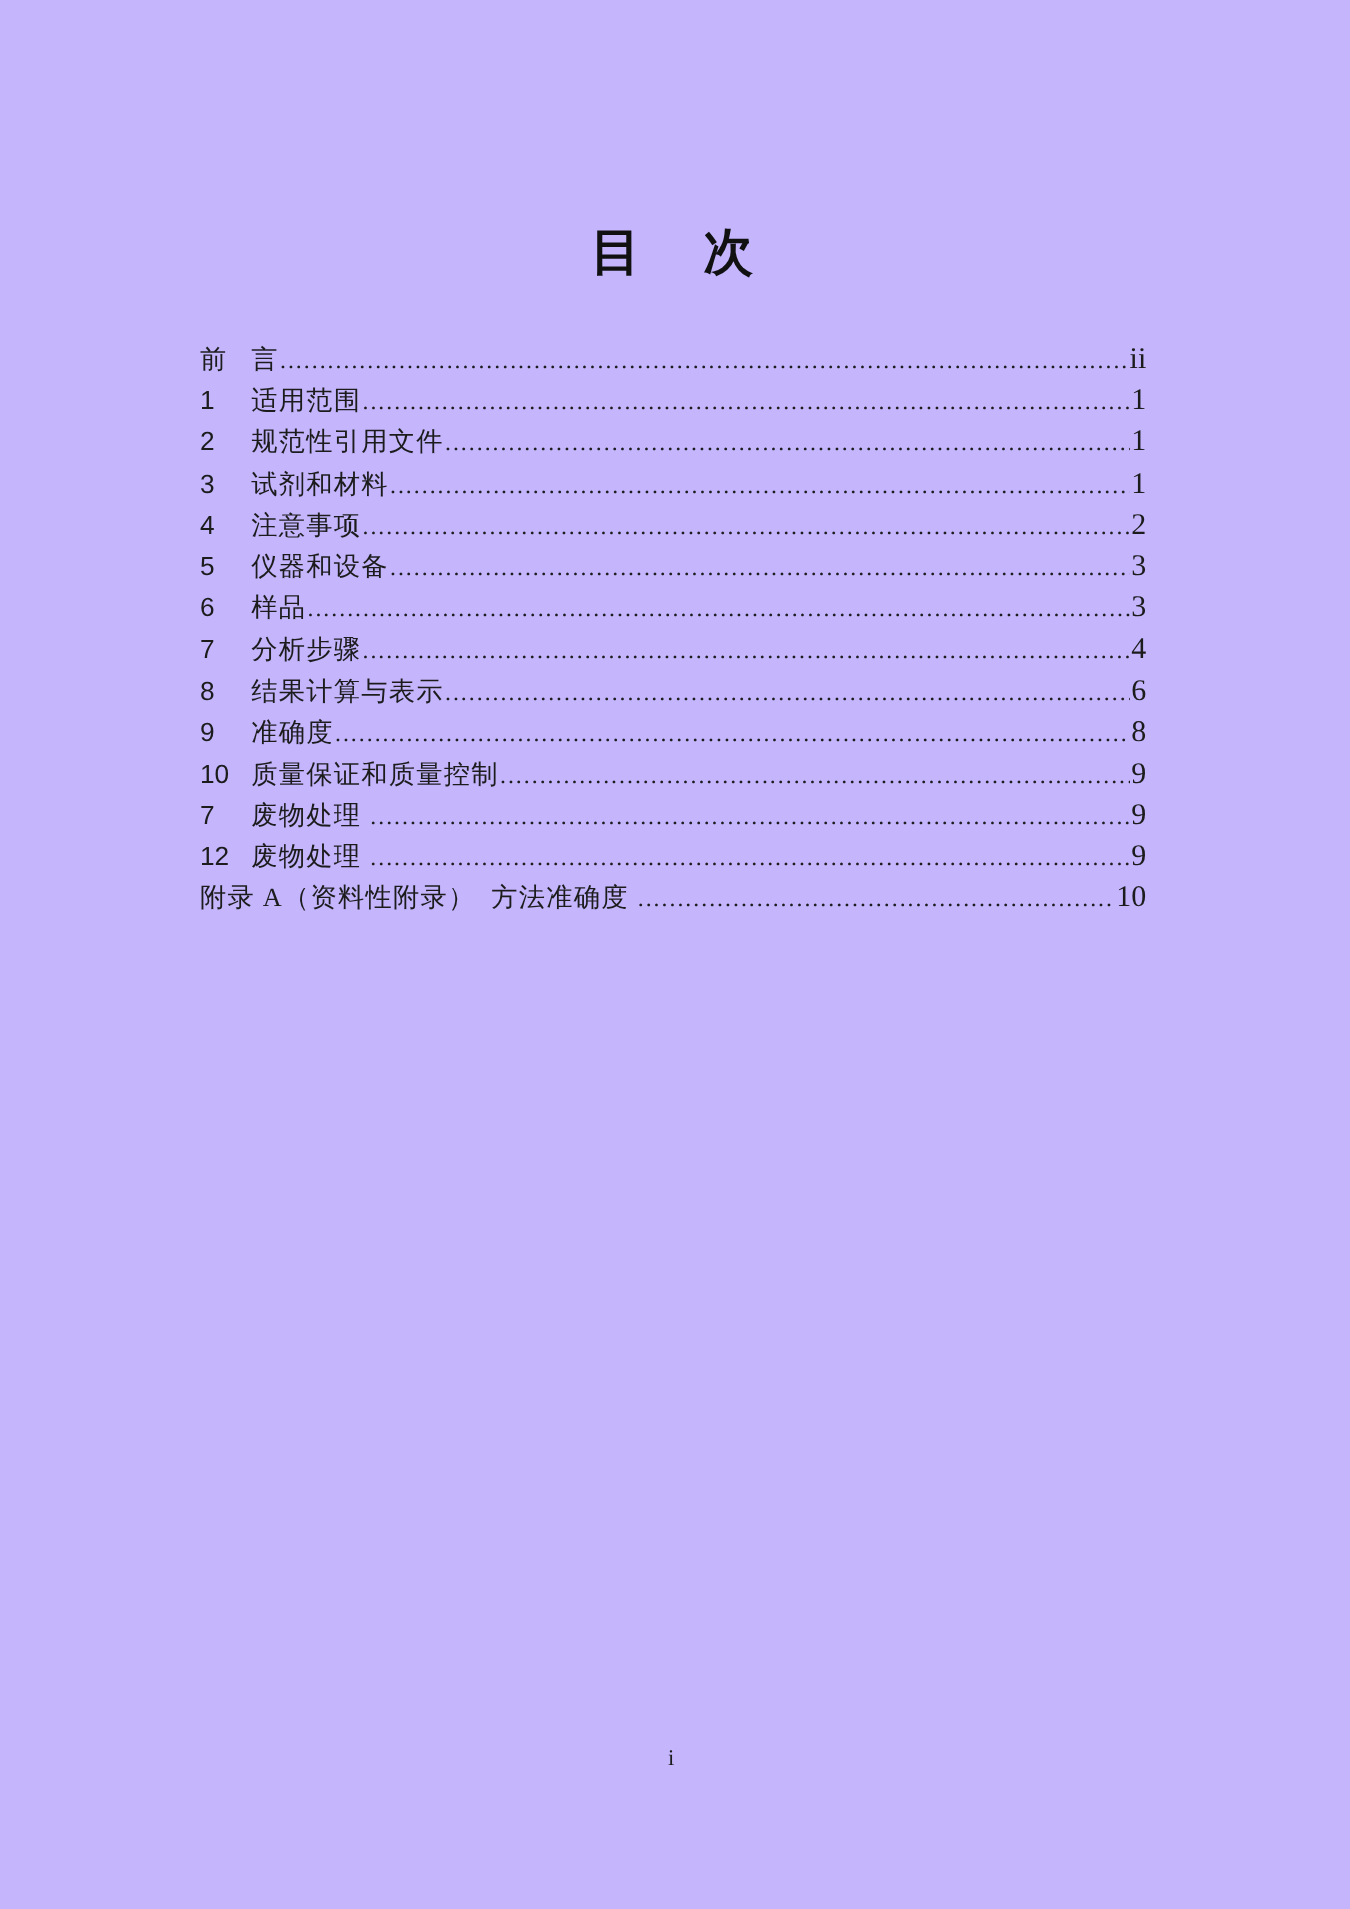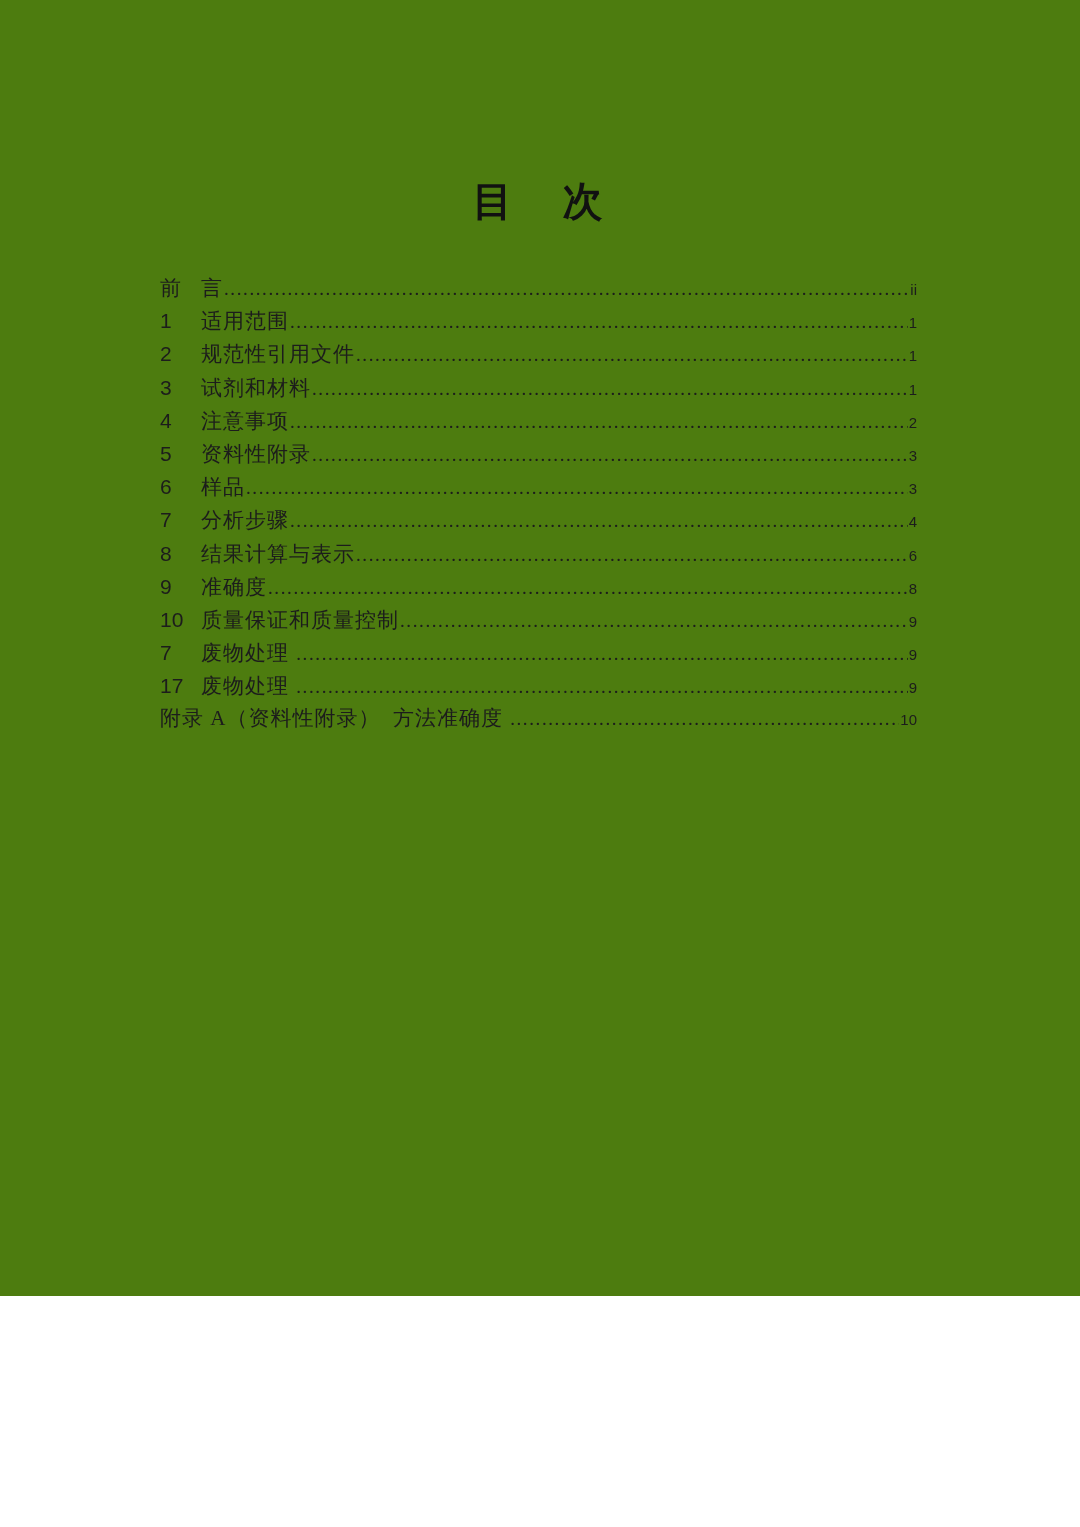--- a/index.html
+++ b/index.html
@@ -3,22 +3,22 @@
 <meta charset="utf-8">
 <style>
   html, body {
     margin: 0;
     padding: 0;
     background: #ffffff;
   }
   .page {
     position: relative;
     width: 1080px;
-    height: 1296px;
-    background: #4d7c0f;
+    height: 1527px;
+    background: #c4b5fd;
     color: #1c1c1c;
     font-family: "Liberation Serif", "DejaVu Serif", serif;
     overflow: hidden;
   }
   .doc-title {
     position: absolute;
     top: 180px;
     left: 0;
     width: 1080px;
     text-align: center;
@@ -64,22 +64,22 @@
     font-size: 19px;
     letter-spacing: 1.6px;
     color: #1c1c1c;
     margin: 0 1px;
   }
   .toc-dots::after {
     content: "..................................................................................................................................................................................................................................................................";
   }
   .toc-page {
     flex: 0 0 auto;
-    font-family: Liberation Sans, sans-serif;
-    font-size: 15px;
+    font-family: Liberation Serif, serif;
+    font-size: 24px;
     color: #1c1c1c;
     text-align: right;
   }
   .footer-page-num {
     position: absolute;
     top: 1396px;
     left: 0;
     width: 1074px;
     text-align: center;
     font-size: 18px;
@@ -125,21 +125,21 @@
 
     <div class="toc-row">
       <span class="toc-num">4</span>
       <span class="toc-label">注意事项</span>
       <span class="toc-dots"></span>
       <span class="toc-page">2</span>
     </div>
 
     <div class="toc-row">
       <span class="toc-num">5</span>
-      <span class="toc-label">资料性附录</span>
+      <span class="toc-label">仪器和设备</span>
       <span class="toc-dots"></span>
       <span class="toc-page">3</span>
     </div>
 
     <div class="toc-row">
       <span class="toc-num">6</span>
       <span class="toc-label">样品</span>
       <span class="toc-dots"></span>
       <span class="toc-page">3</span>
     </div>
@@ -173,21 +173,21 @@
     </div>
 
     <div class="toc-row">
       <span class="toc-num">7</span>
       <span class="toc-label">废物处理 </span>
       <span class="toc-dots"></span>
       <span class="toc-page">9</span>
     </div>
 
     <div class="toc-row">
-      <span class="toc-num">17</span>
+      <span class="toc-num">12</span>
       <span class="toc-label">废物处理 </span>
       <span class="toc-dots"></span>
       <span class="toc-page">9</span>
     </div>
 
     <div class="toc-row no-num">
 
       <span class="toc-label">附录 A（资料性附录）  方法准确度 </span>
       <span class="toc-dots"></span>
       <span class="toc-page">10</span>

